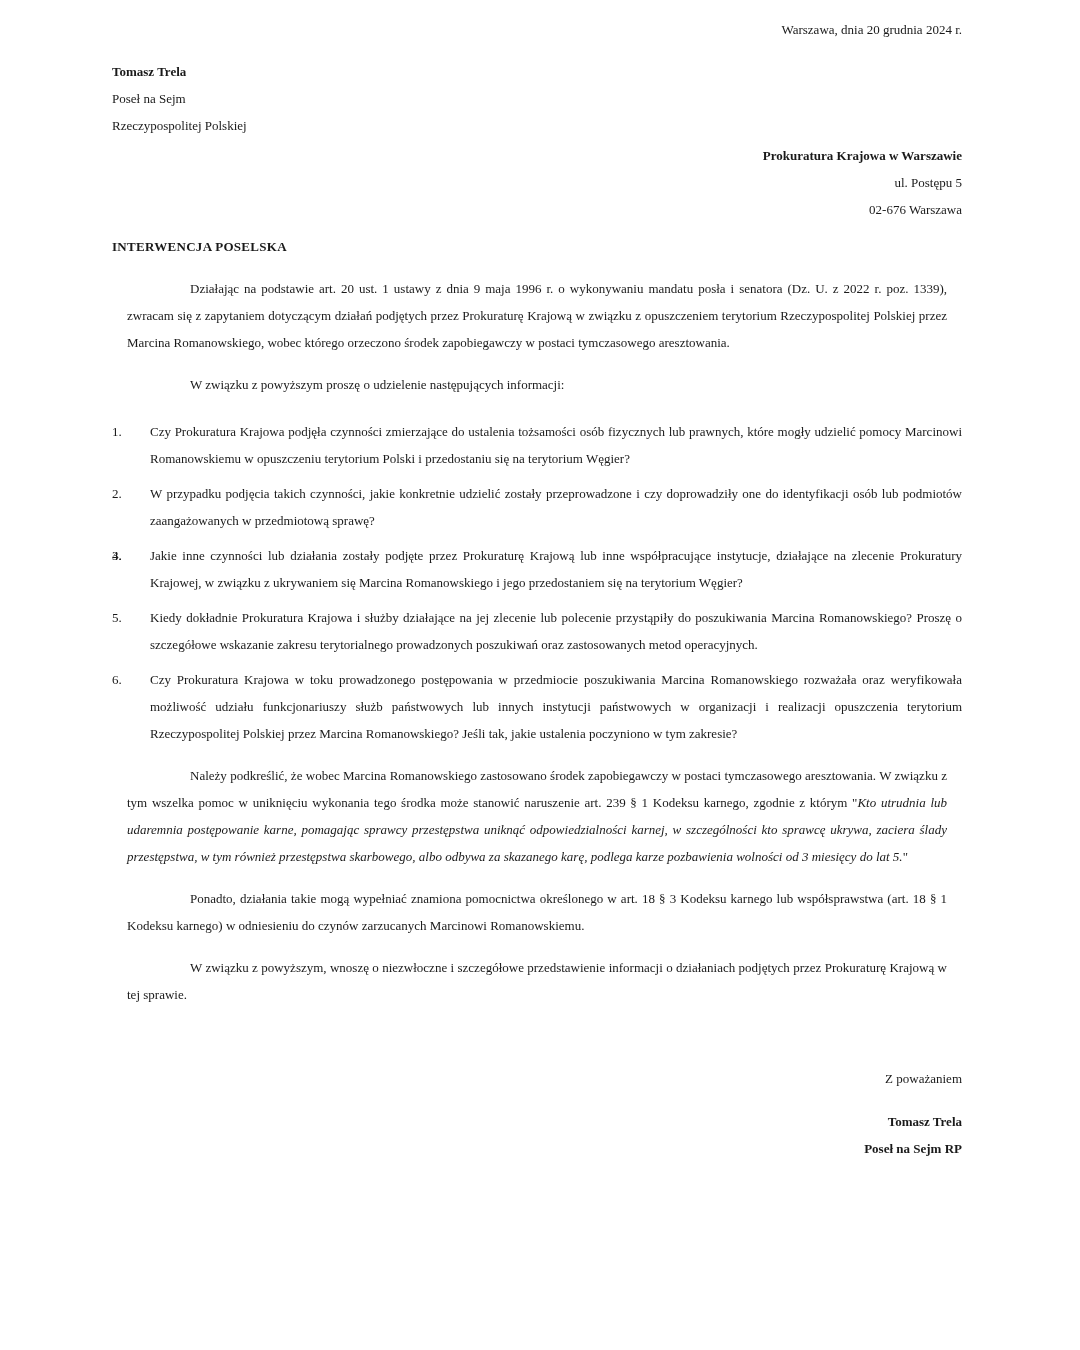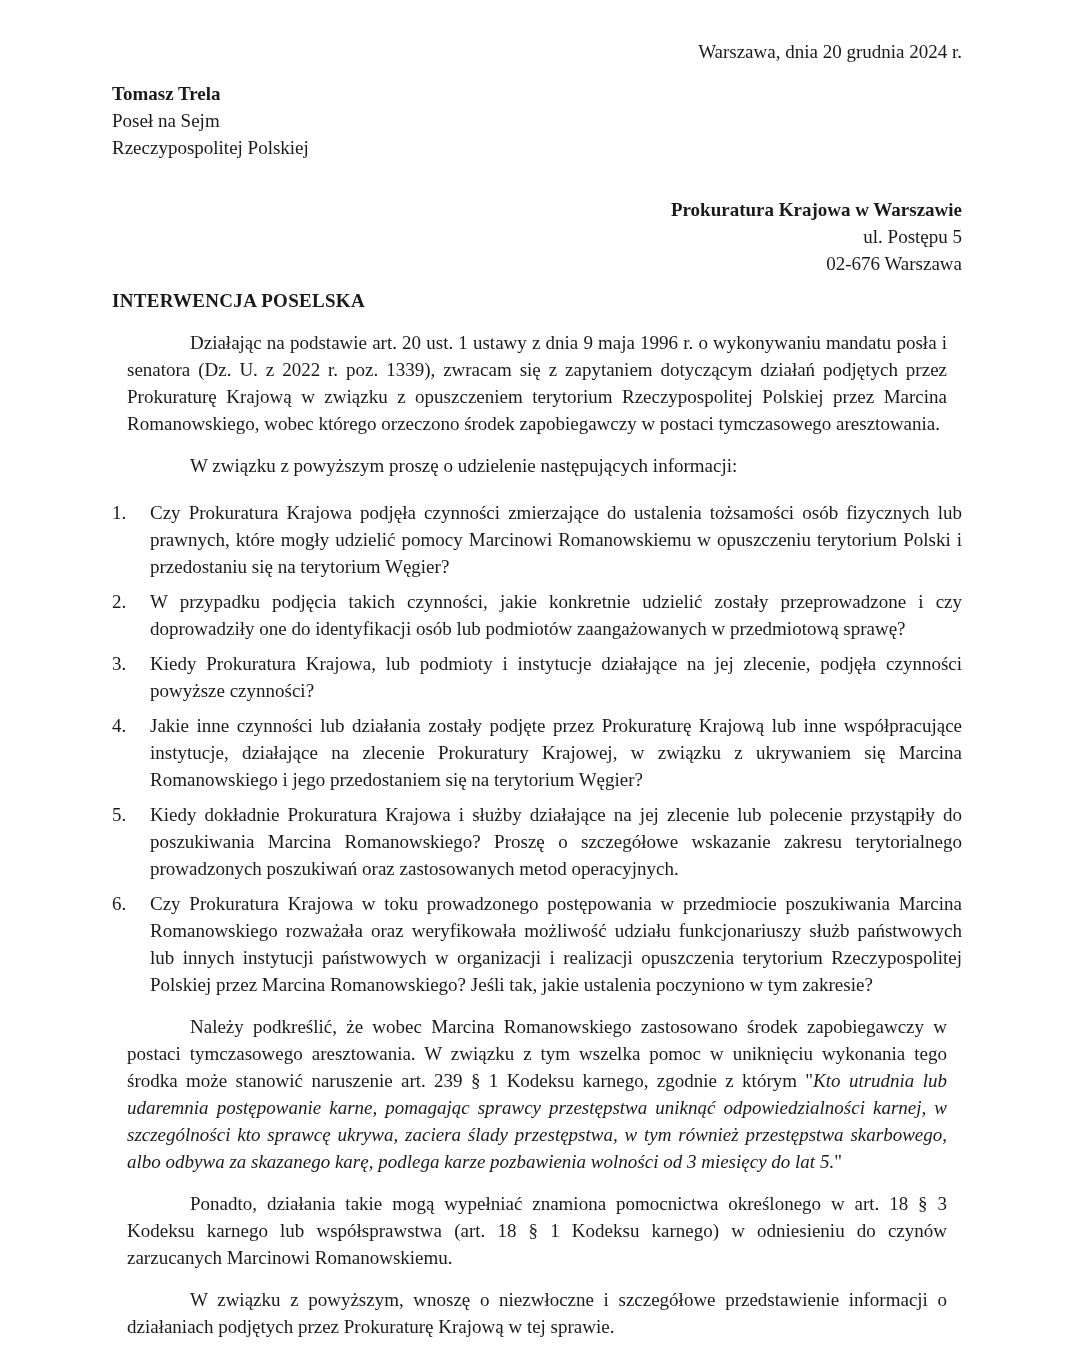--- a/index.html
+++ b/index.html
@@ -8,30 +8,30 @@
     background: #ffffff;
   }
   .page {
     position: relative;
     width: 1080px;
     height: 1350px;
     box-sizing: border-box;
     background: #ffffff;
     color: #1a1a1a;
     font-family: "Liberation Serif", "DejaVu Serif", serif;
-    font-size: 19px;
+    font-size: 13px;
     line-height: 27px;
-    padding: 38px 118px 0 112px;
+    padding: 16px 118px 0 112px;
     overflow: hidden;
   }
   .bold { font-weight: bold; }
   .justify { text-align: justify; }
   .date-line { text-align: right; }
   .sender { margin-top: 15px; }
-  .recipient { margin-top: 35px; text-align: right; }
+  .recipient { margin-top: 3px; text-align: right; }
   .doc-title {
     margin-top: 10px;
     text-align: left;
     font-weight: bold;
     letter-spacing: 0.3px;
   }
   p.para {
     margin: 15px;
     text-indent: 63px;
   }
@@ -96,21 +96,20 @@
       <span class="q-text">Czy Prokuratura Krajowa podjęła czynności zmierzające do ustalenia tożsamości osób fizycznych lub prawnych, które mogły udzielić pomocy Marcinowi Romanowskiemu w opuszczeniu terytorium Polski i przedostaniu się na terytorium Węgier?</span>
     </div>
 
     <div class="q-item">
       <span class="q-num">2.</span>
       <span class="q-text">W przypadku podjęcia takich czynności, jakie konkretnie udzielić zostały przeprowadzone i czy doprowadziły one do identyfikacji osób lub podmiotów zaangażowanych w przedmiotową sprawę?</span>
     </div>
 
     <div class="q-item">
       <span class="q-num">3.</span>
-      <span class="q-text">Kiedy Prokuratura Krajowa, lub podmioty i instytucje działające na jej zlecenie, podjęła czynności powyższe czynności?</span>
     </div>
 
     <div class="q-item">
       <span class="q-num">4.</span>
       <span class="q-text">Jakie inne czynności lub działania zostały podjęte przez Prokuraturę Krajową lub inne współpracujące instytucje, działające na zlecenie Prokuratury Krajowej, w związku z ukrywaniem się Marcina Romanowskiego i jego przedostaniem się na terytorium Węgier?</span>
     </div>
 
     <div class="q-item">
       <span class="q-num">5.</span>
       <span class="q-text">Kiedy dokładnie Prokuratura Krajowa i służby działające na jej zlecenie lub polecenie przystąpiły do poszukiwania Marcina Romanowskiego? Proszę o szczegółowe wskazanie zakresu terytorialnego prowadzonych poszukiwań oraz zastosowanych metod operacyjnych.</span>

